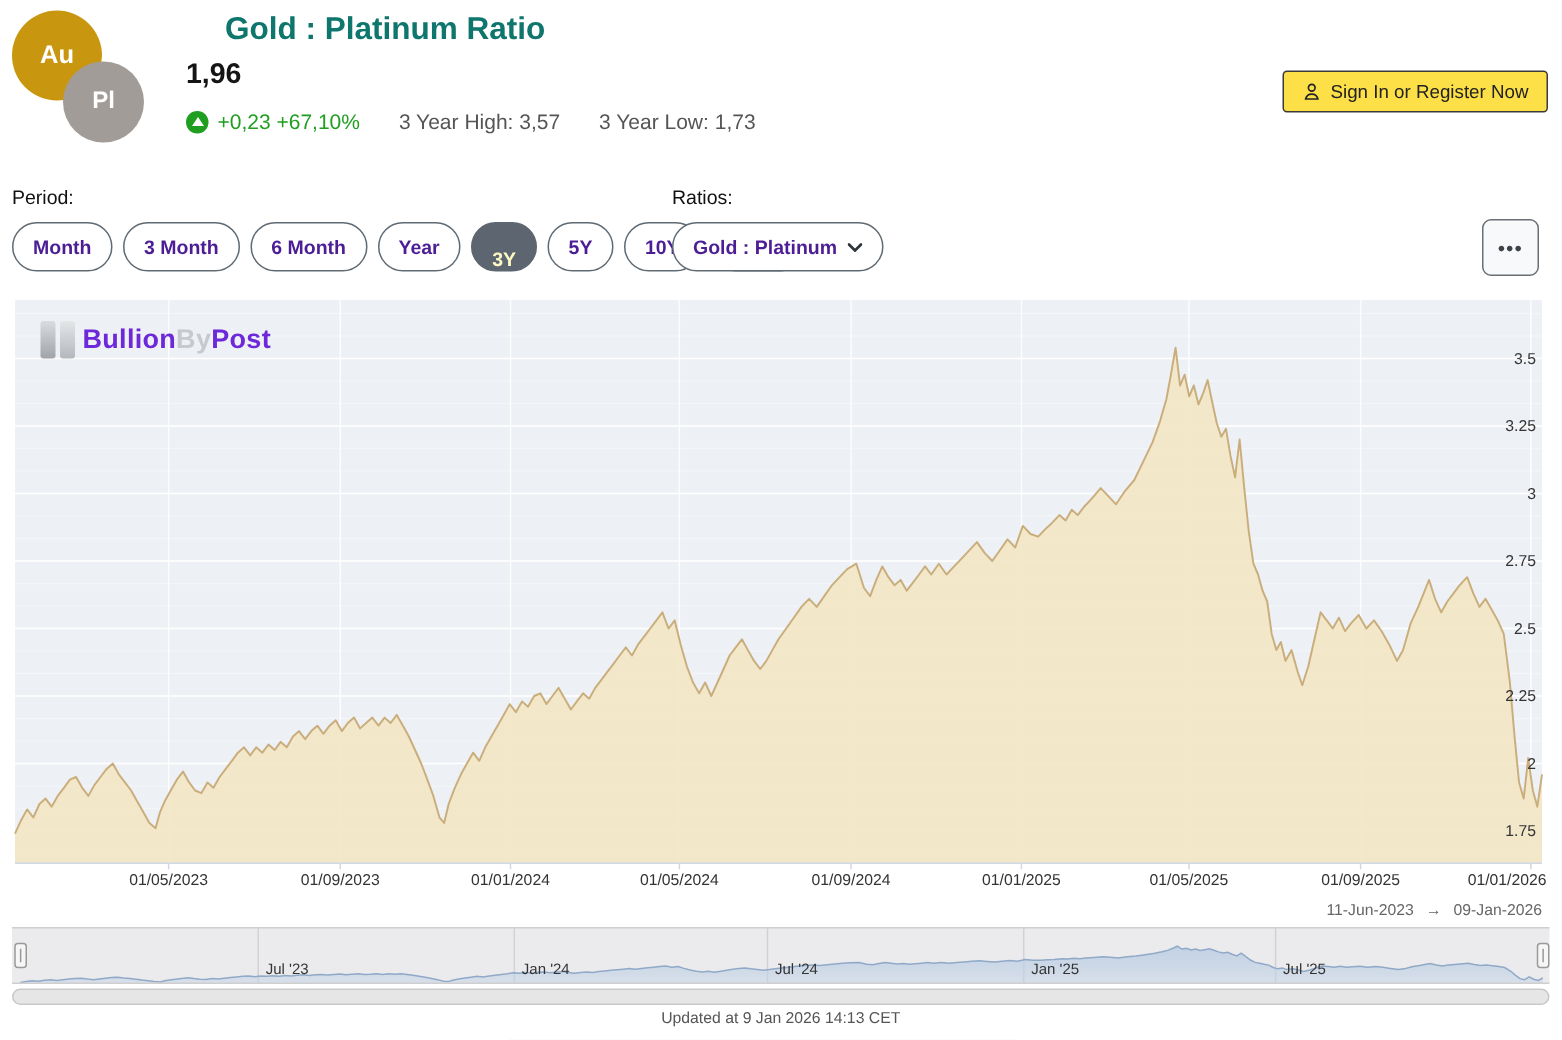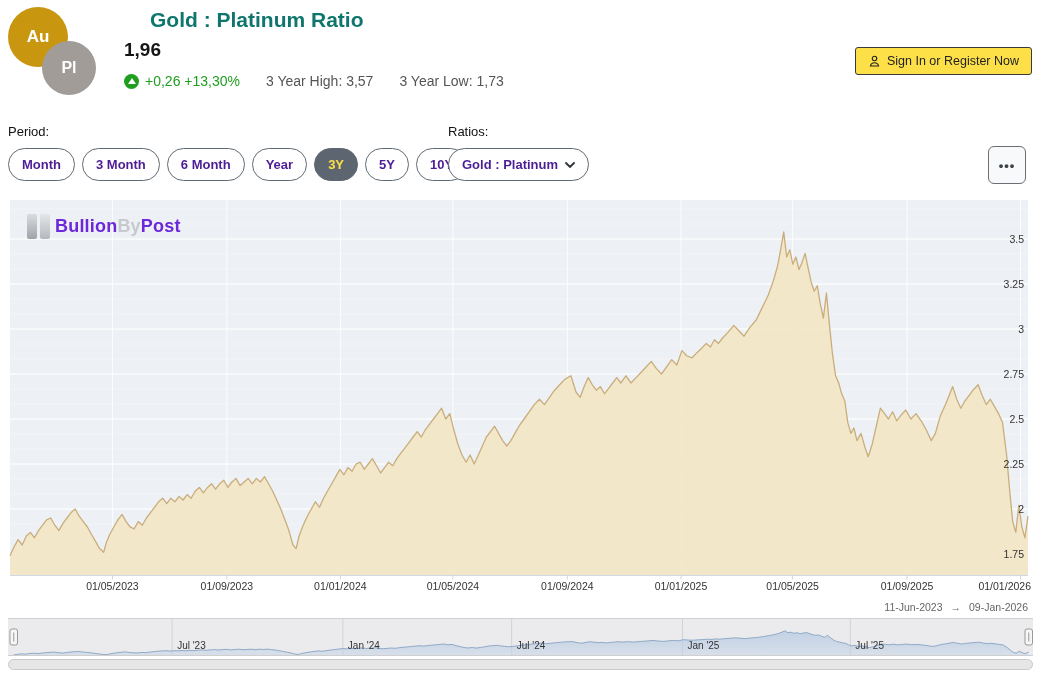--- a/index.html
+++ b/index.html
@@ -25,21 +25,21 @@
               border-radius:3px; font-size:12.5px; display:flex; align-items:center; gap:6px; cursor:pointer; }
   .btn-light { height:28px; padding:0 12px; background:#fde047; color:#222; border:1px solid #3a3a3a;
                border-radius:3px; font-size:12.5px; display:flex; align-items:center; gap:6px; cursor:pointer; }
 
   
   .ctl-label { position:absolute; font-size:13px; color:#111; }
   .pills { position:absolute; left:8px; top:148px; display:flex; gap:7px; }
   .pill { height:33px; min-width:33px; padding:0 13px; border:1.5px solid #5f6a73; border-radius:17px;
           background:#fff; color:#4c1d95; font-size:13px; font-weight:bold; display:inline-flex;
           align-items:center; justify-content:center; gap:7px; cursor:pointer; font-family:inherit; }
-  .pill.selected { background:#5d6670; border-color:#5d6670; color:#fde047; }
+  .pill.selected { background:#5d6670; border-color:#5d6670; color:#fef9c3;align-items:flex-end; }
   .pill .dots { letter-spacing:1px; font-size:14px; line-height:1; position:relative; top:-2px; }
   .chev { width:10px; height:6px; display:inline-block; }
   .menu-btn { position:absolute; left:988px; top:146px; width:38px; height:38px; border:1px solid #6a6f75;
               border-radius:6px; background:#f8f9fa; color:#3c4248; font-size:13px; font-weight:bold;
               letter-spacing:1px; cursor:pointer; }
 
   
   #main-chart { position:absolute; left:0; top:198px; }
   .watermark { position:absolute; left:27px; top:214px; display:flex; align-items:center; gap:5px; }
   .watermark .bars { display:flex; gap:3px; }
@@ -66,21 +66,21 @@
   <div class="coin coin-au">
     <span>Au</span>
   </div>
   <h1 class="page-title">Gold : Platinum Ratio</h1>
   <div class="page-value">1,96</div>
   <div class="stats-row">
     <span class="change-wrap">
       <span class="up-badge">
           <span class="tri"></span>
         </span>
-      <span>+0,26 +13,30%</span>
+      <span>+0,23 +67,10%</span>
     </span>
     <span>3 Year High: 3,57</span>
     <span>3 Year Low: 1,73</span>
   </div>
   <div class="hdr-buttons">
     <button class="btn-light">
       <svg width="13" height="14" viewBox="0 0 14 14" fill="none" stroke="#222" stroke-width="1.2">
         <circle cx="7" cy="4.3" r="2.4"></circle>
         <path d="M2.6 12.4 a4.5 4.5 0 0 1 8.8 0 z"></path>
       </svg>
@@ -240,14 +240,15 @@
       <g>
         <rect x="10" y="11" width="7.5" height="16" rx="2" fill="#f6f6f6" stroke="#999" stroke-width="1"></rect>
         <line x1="13.75" x2="13.75" y1="14.5" y2="23.5" stroke="#999" stroke-width="1"></line>
       </g>
       <g>
         <rect x="1025" y="11" width="7.5" height="16" rx="2" fill="#f6f6f6" stroke="#999" stroke-width="1"></rect>
         <line x1="1028.75" x2="1028.75" y1="14.5" y2="23.5" stroke="#999" stroke-width="1"></line>
       </g>
     </svg>
   <div class="scrollbar"></div>
+  <div class="updated">Updated at 9 Jan 2026 14:13 CET</div>
 
 </div>
 
 </body></html>

